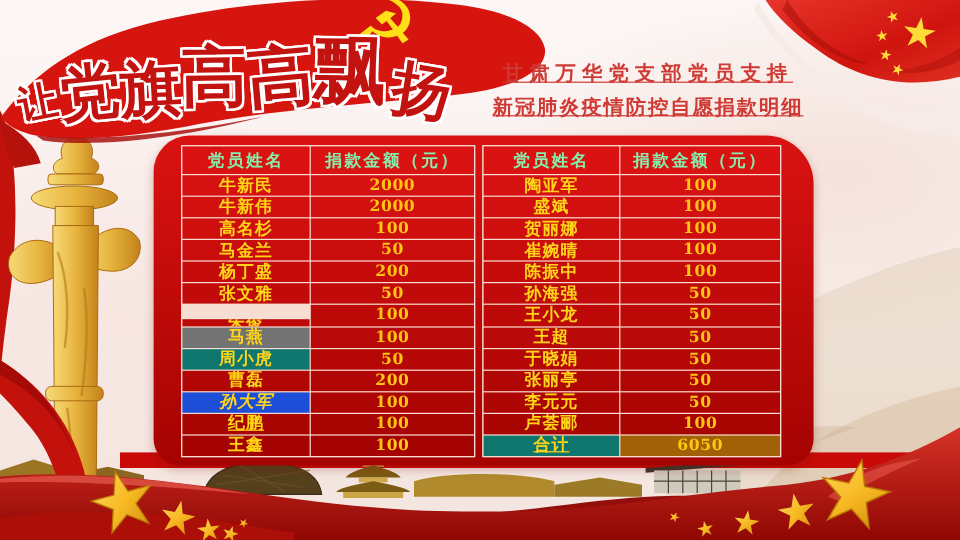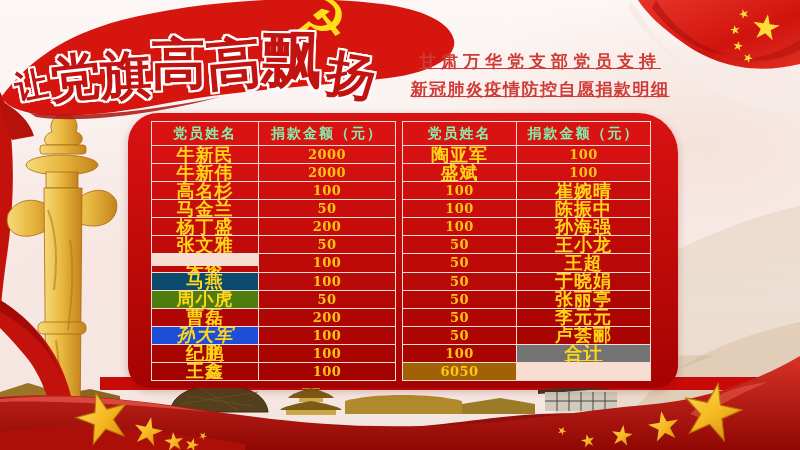--- a/index.html
+++ b/index.html
@@ -32,21 +32,21 @@
   }
   .tables{position:absolute; left:23px; top:8px; right:27px; bottom:7px; display:flex; gap:6px;}
   .subtable{
     display:grid; height:260px; box-sizing:border-box;
     gap:1px; background:var(--grid-line); border:1px solid var(--grid-line);
   }
   .subtable.left{grid-template-columns:106px 136px; grid-template-rows:23px repeat(13,1fr); width:246px;}
   .subtable.right{grid-template-columns:113px 133px; grid-template-rows:23px repeat(13,1fr); width:250px;}
   .cell{display:flex;align-items:center;justify-content:center; overflow:hidden; white-space:nowrap;}
   .cell.header{color:#86efac;font-weight:bold;font-size:14px;letter-spacing:2px;}
-  .cell.name{color:var(--gold-text);font-weight:bold;font-size:18px;letter-spacing:1px;}
+  .cell.name{color:var(--gold-text);font-weight:bold;font-size:14px;letter-spacing:1px;}
   .cell.amount{color:var(--amount-gold);font-weight:bold;font-size:13px;font-family:"DejaVu Serif","Liberation Serif",serif;letter-spacing:.5px;}
 
   
   .title{
     position:absolute; left:14px; top:36px; display:flex; align-items:flex-end;
     transform:rotate(-3deg); color:var(--title-red);
     font-family:"DejaVu Serif","Liberation Serif",serif; font-weight:bold; z-index:6;
   }
   .title span{
     line-height:1; display:inline-block;
@@ -186,60 +186,61 @@
           <div class="cell name" style="background: rgb(206, 15, 14);">高名杉</div>
           <div class="cell amount" style="background: rgb(206, 15, 14);">100</div>
           <div class="cell name" style="background: rgb(201, 13, 13);">马金兰</div>
           <div class="cell amount" style="background: rgb(201, 13, 13);">50</div>
           <div class="cell name" style="background: rgb(197, 12, 11);">杨丁盛</div>
           <div class="cell amount" style="background: rgb(197, 12, 11);">200</div>
           <div class="cell name" style="background: rgb(193, 11, 10);">张文雅</div>
           <div class="cell amount" style="background: rgb(193, 11, 10);">50</div>
           <div class="cell name" style="background: rgb(189, 10, 9); margin-top: 12px;">朱俊</div>
           <div class="cell amount" style="background: rgb(189, 10, 9);">100</div>
-          <div class="cell name" style="background: #0c4a6e;">马燕</div>
+          <div class="cell name" style="background: #737373;">马燕</div>
           <div class="cell amount" style="background: rgb(185, 9, 8);">100</div>
-          <div class="cell name" style="background: #4d7c0f; font-family: Liberation Serif, serif;">周小虎</div>
+          <div class="cell name" style="background: #0f766e; font-family: Liberation Serif, serif;">周小虎</div>
           <div class="cell amount" style="background: rgb(181, 8, 6);">50</div>
           <div class="cell name" style="background: rgb(176, 6, 5);">曹磊</div>
           <div class="cell amount" style="background: rgb(176, 6, 5);">200</div>
           <div class="cell name" style="background: #1d4ed8; font-style: italic;">孙大军</div>
           <div class="cell amount" style="background: rgb(172, 5, 4);">100</div>
           <div class="cell name" style="background: rgb(168, 4, 2); text-decoration: underline;">纪鹏</div>
           <div class="cell amount" style="background: rgb(168, 4, 2);">100</div>
           <div class="cell name" style="background: rgb(164, 3, 1); text-align: center;">王鑫</div>
           <div class="cell amount" style="background: rgb(164, 3, 1);">100</div>
         </div>
       <div class="subtable right">
           <div class="cell header" style="background: rgb(218, 18, 18);">党员姓名</div>
           <div class="cell header" style="background: rgb(218, 18, 18);">捐款金额（元）</div>
           <div class="cell name" style="background: rgb(214, 17, 17);">陶亚军</div>
           <div class="cell amount" style="background: rgb(214, 17, 17);">100</div>
           <div class="cell name" style="background: rgb(210, 16, 15);">盛斌</div>
           <div class="cell amount" style="background: rgb(210, 16, 15);">100</div>
+          <div class="cell name" style="background: rgb(206, 15, 14);">贺丽娜</div>
           <div class="cell amount" style="background: rgb(206, 15, 14);">100</div>
           <div class="cell name" style="background: rgb(201, 13, 13);">崔婉晴</div>
           <div class="cell amount" style="background: rgb(201, 13, 13);">100</div>
           <div class="cell name" style="background: rgb(197, 12, 11);">陈振中</div>
           <div class="cell amount" style="background: rgb(197, 12, 11);">100</div>
           <div class="cell name" style="background: rgb(193, 11, 10);">孙海强</div>
           <div class="cell amount" style="background: rgb(193, 11, 10);">50</div>
           <div class="cell name" style="background: rgb(189, 10, 9);">王小龙</div>
           <div class="cell amount" style="background: rgb(189, 10, 9);">50</div>
           <div class="cell name" style="background: rgb(185, 9, 8);">王超</div>
           <div class="cell amount" style="background: rgb(185, 9, 8);">50</div>
           <div class="cell name" style="background: rgb(181, 8, 6);">于晓娟</div>
           <div class="cell amount" style="background: rgb(181, 8, 6);">50</div>
           <div class="cell name" style="background: rgb(176, 6, 5);">张丽亭</div>
           <div class="cell amount" style="background: rgb(176, 6, 5);">50</div>
           <div class="cell name" style="background: rgb(172, 5, 4);">李元元</div>
           <div class="cell amount" style="background: rgb(172, 5, 4);">50</div>
           <div class="cell name" style="background: rgb(168, 4, 2);">卢荟郦</div>
           <div class="cell amount" style="background: rgb(168, 4, 2);">100</div>
-          <div class="cell name" style="background: #737373; text-decoration: underline;">合计</div>
+          <div class="cell name" style="background: #0f766e; text-decoration: underline;">合计</div>
           <div class="cell amount" style="background: #a16207;">6050</div>
         </div>
     </div>
   </div>
 
   <svg class="z5" width="470" height="150" viewBox="0 0 470 150">
     <path d="M2,96 C28,62 62,36 122,20 C202,0 302,-6 382,4 C422,9 450,22 454,40 C457,58 430,74 380,79 C318,86 238,90 168,103 C118,113 68,119 30,113 C12,109 2,102 2,96 Z" fill="#d6150f"></path>
     <path d="M30,113 C90,119 160,109 220,97 C160,113 84,124 36,117 Z" fill="#a8120e" opacity=".85"></path>
     <path d="M0,100 C18,110 30,122 34,136 L12,140 C5,126 0,112 0,100 Z" fill="#b5120c"></path>
   </svg>

